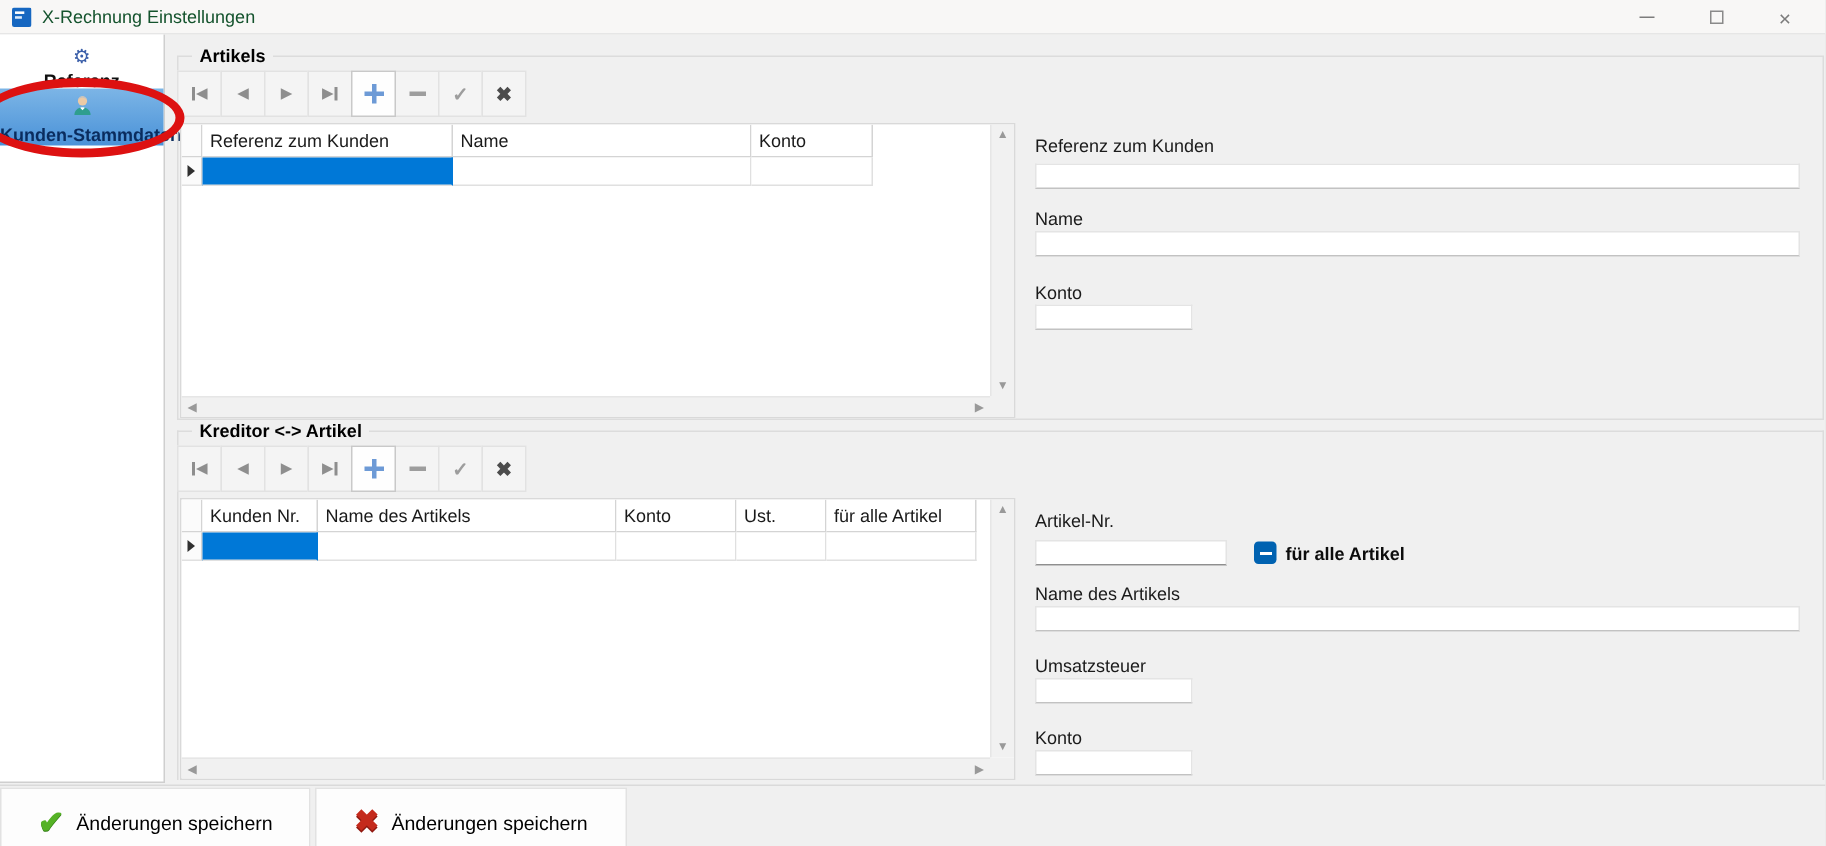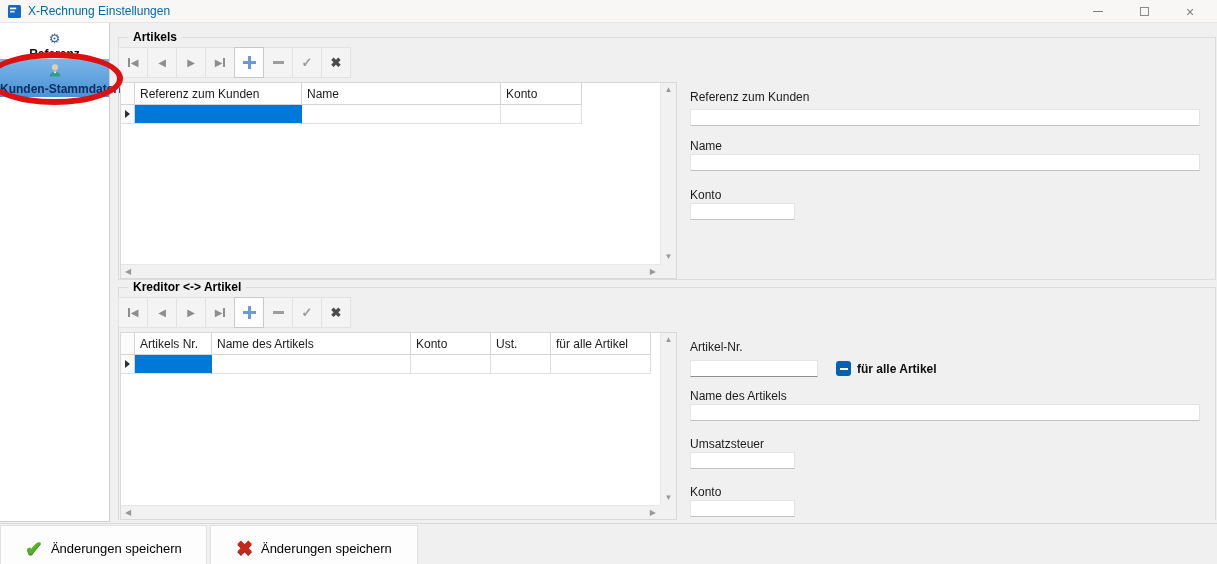--- a/index.html
+++ b/index.html
@@ -2,21 +2,21 @@
 <html><head>
 <meta charset="utf-8">
 <style>
   * { margin:0; padding:0; box-sizing:border-box; }
   body { background:#d8d8d8; font-family:"Liberation Sans", sans-serif; }
   .window { position:relative; width:1217px; height:564px; background:#f0f0f0; overflow:hidden; }
 
   
   .titlebar { position:absolute; left:0; top:0; width:1217px; height:23px; background:#f8f7f6; border-bottom:1px solid #e6e6e6; display:flex; align-items:center; }
   .app-icon { margin-left:8px; width:13px; height:13px; flex:0 0 auto; }
-  .title-text { margin-left:7px; font-size:12px; color:#0369a1; }
+  .title-text { margin-left:7px; font-size:12px; color:#14532d; }
   .win-controls { position:absolute; right:4px; top:0; height:23px; display:flex; }
   .win-btn { width:46px; height:23px; display:flex; align-items:center; justify-content:center; color:#7c7c7c; }
   .glyph-min { width:10px; height:0; border-top:1px solid #7c7c7c; }
   .glyph-max { width:9px; height:9px; border:1px solid #8a8a8a; }
   .glyph-close { font-size:14px; color:#7c7c7c; line-height:1; }
 
   
   .sidebar { position:absolute; left:0; top:23px; width:110px; height:499px; background:#fff; border-right:1px solid #cfcfcf; border-bottom:1px solid #cfcfcf; }
   .side-item { text-align:center; padding-top:6px; height:36px; cursor:default; }
   .side-item .s-label { display:block; font-weight:bold; font-size:12px; color:#101010; margin-top:0px; white-space:nowrap; }
@@ -227,21 +227,21 @@
         </div>
       <div class="tb-btn">
           <span class="icon-xmark">✖</span>
         </div>
     </div>
 
     <div class="grid-panel" id="grid2">
       <div class="grid-body">
         <div class="grid-header">
           <div class="gh-marker"></div>
-          <div class="gh-cell" style="width:77px">Artikels Nr.</div>
+          <div class="gh-cell" style="width:77px">Kunden Nr.</div>
           <div class="gh-cell" style="width:199px">Name des Artikels</div>
           <div class="gh-cell" style="width:80px">Konto</div>
           <div class="gh-cell" style="width:60px">Ust.</div>
           <div class="gh-cell" style="width:100px">für alle Artikel</div>
         </div>
         <div class="grid-row">
           <div class="gr-marker">
               <span class="row-arrow"></span>
             </div>
           <div class="gr-cell selected" style="width:77px"></div>

